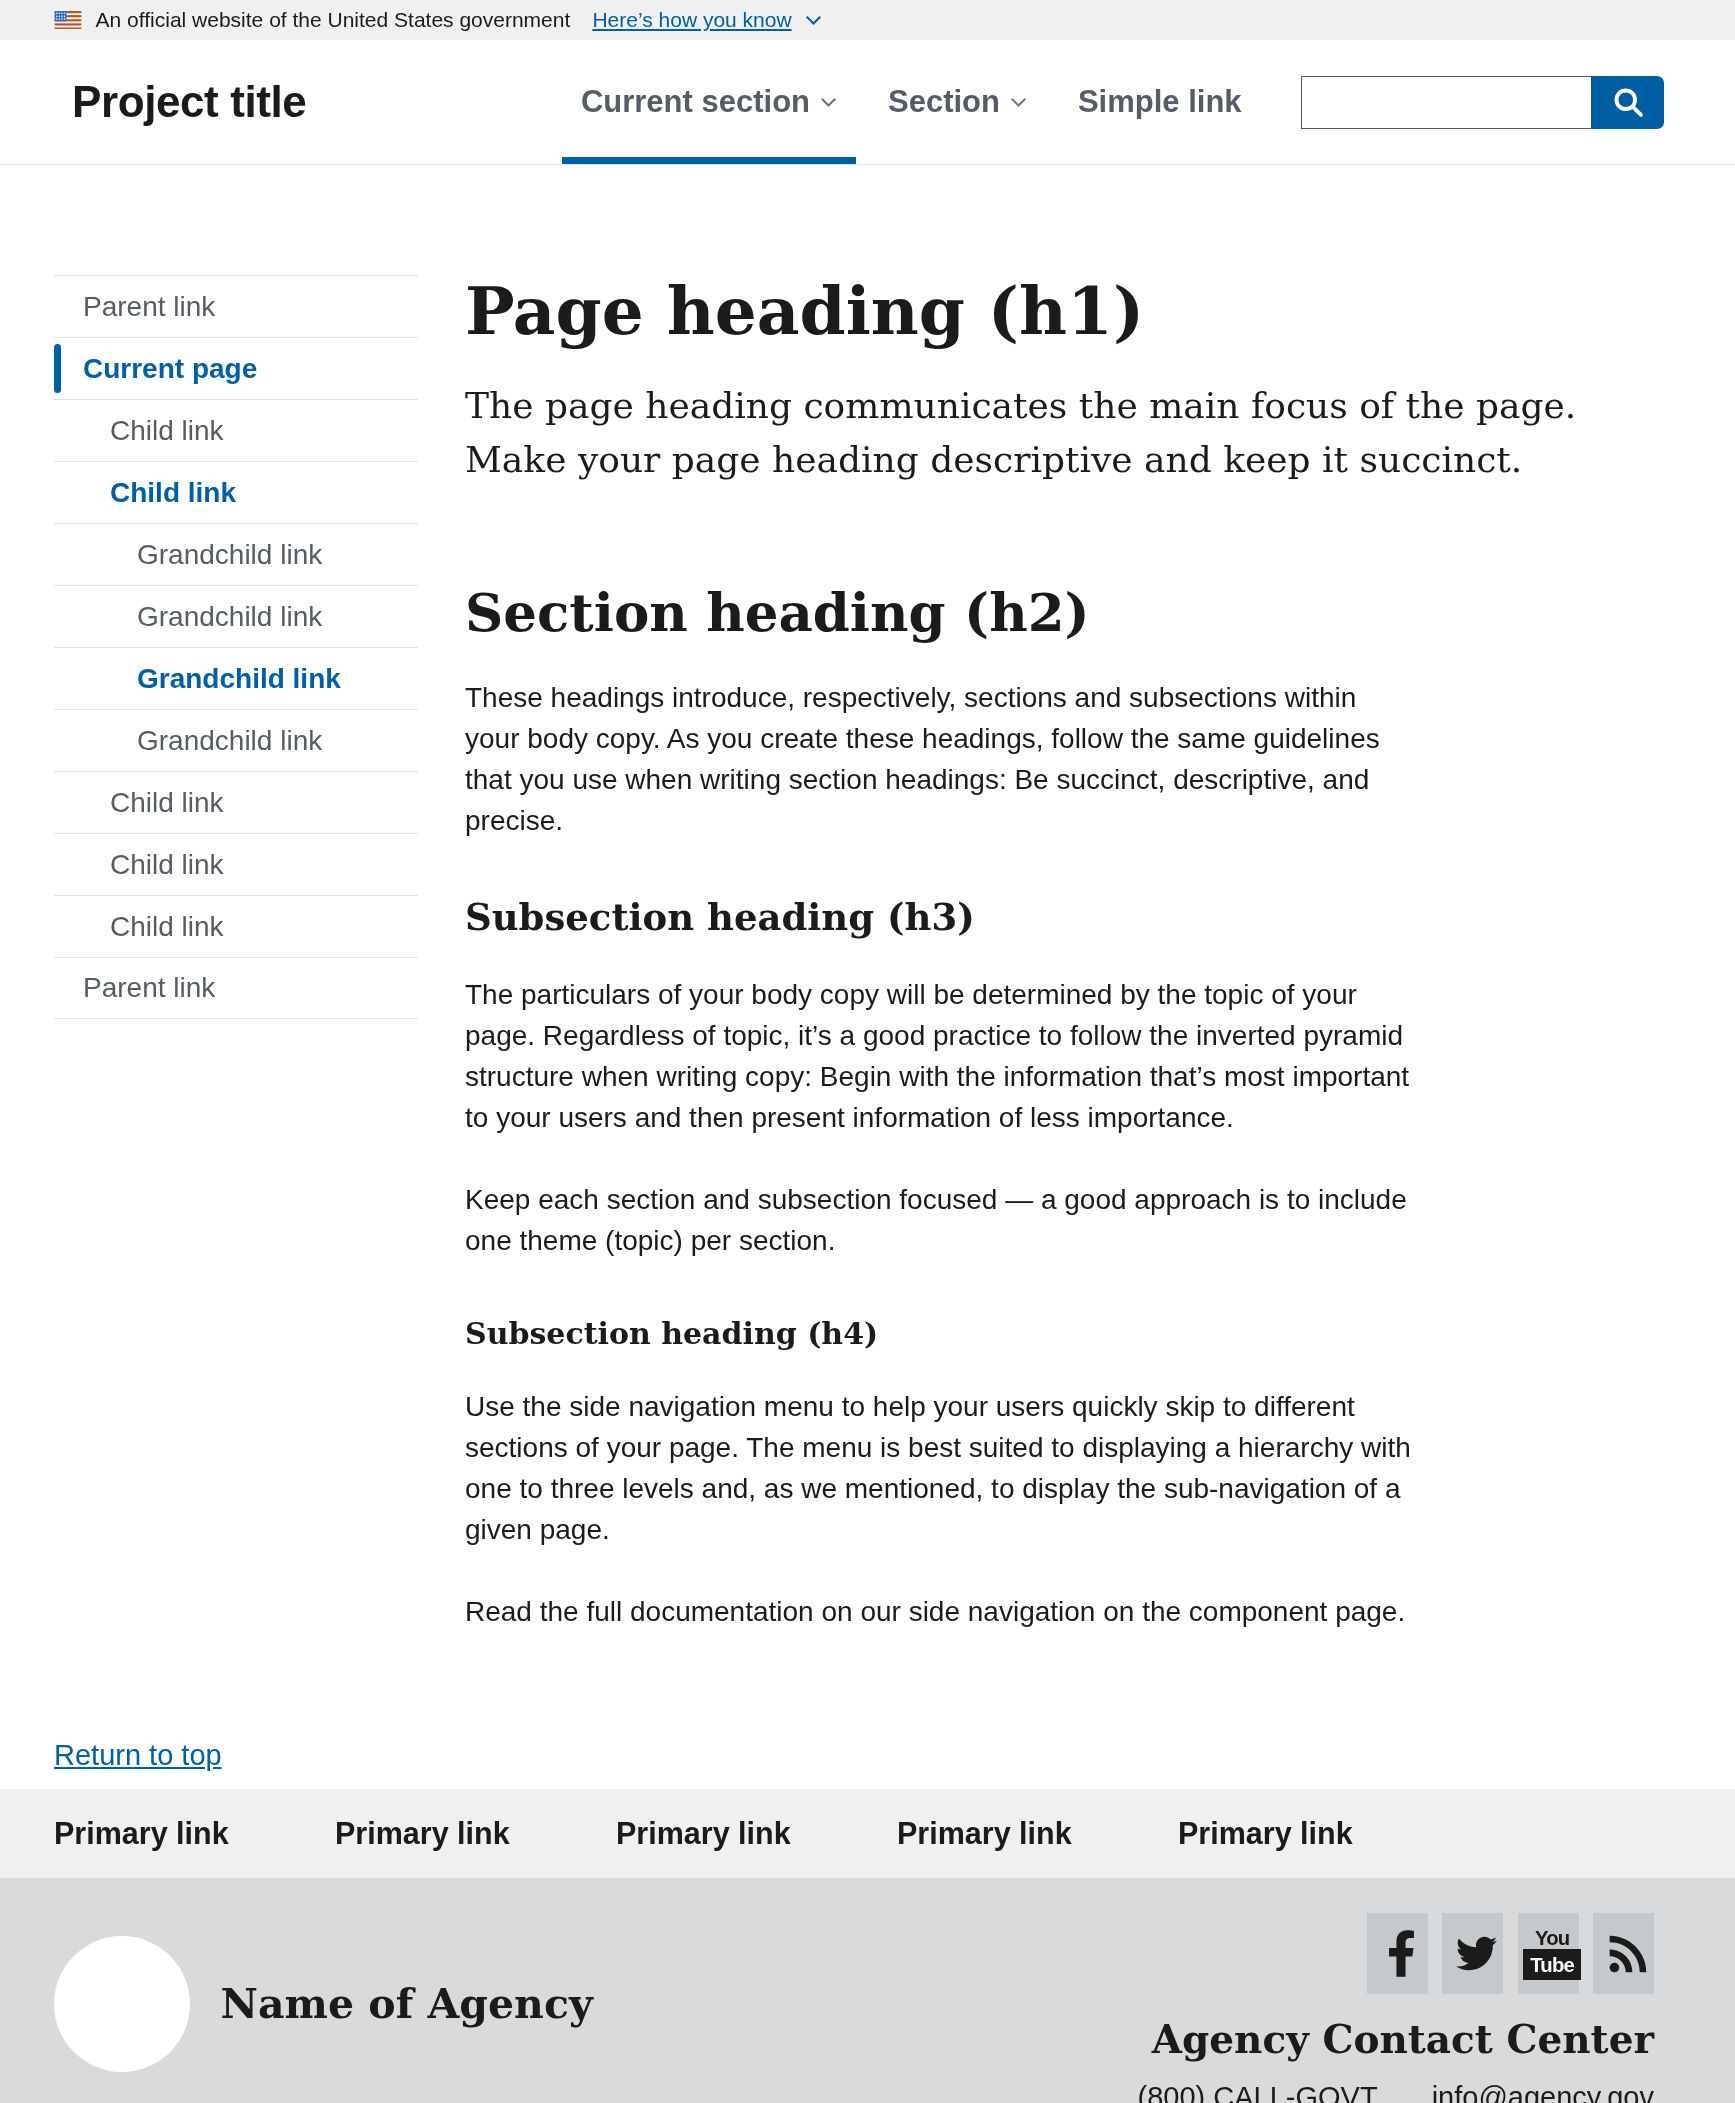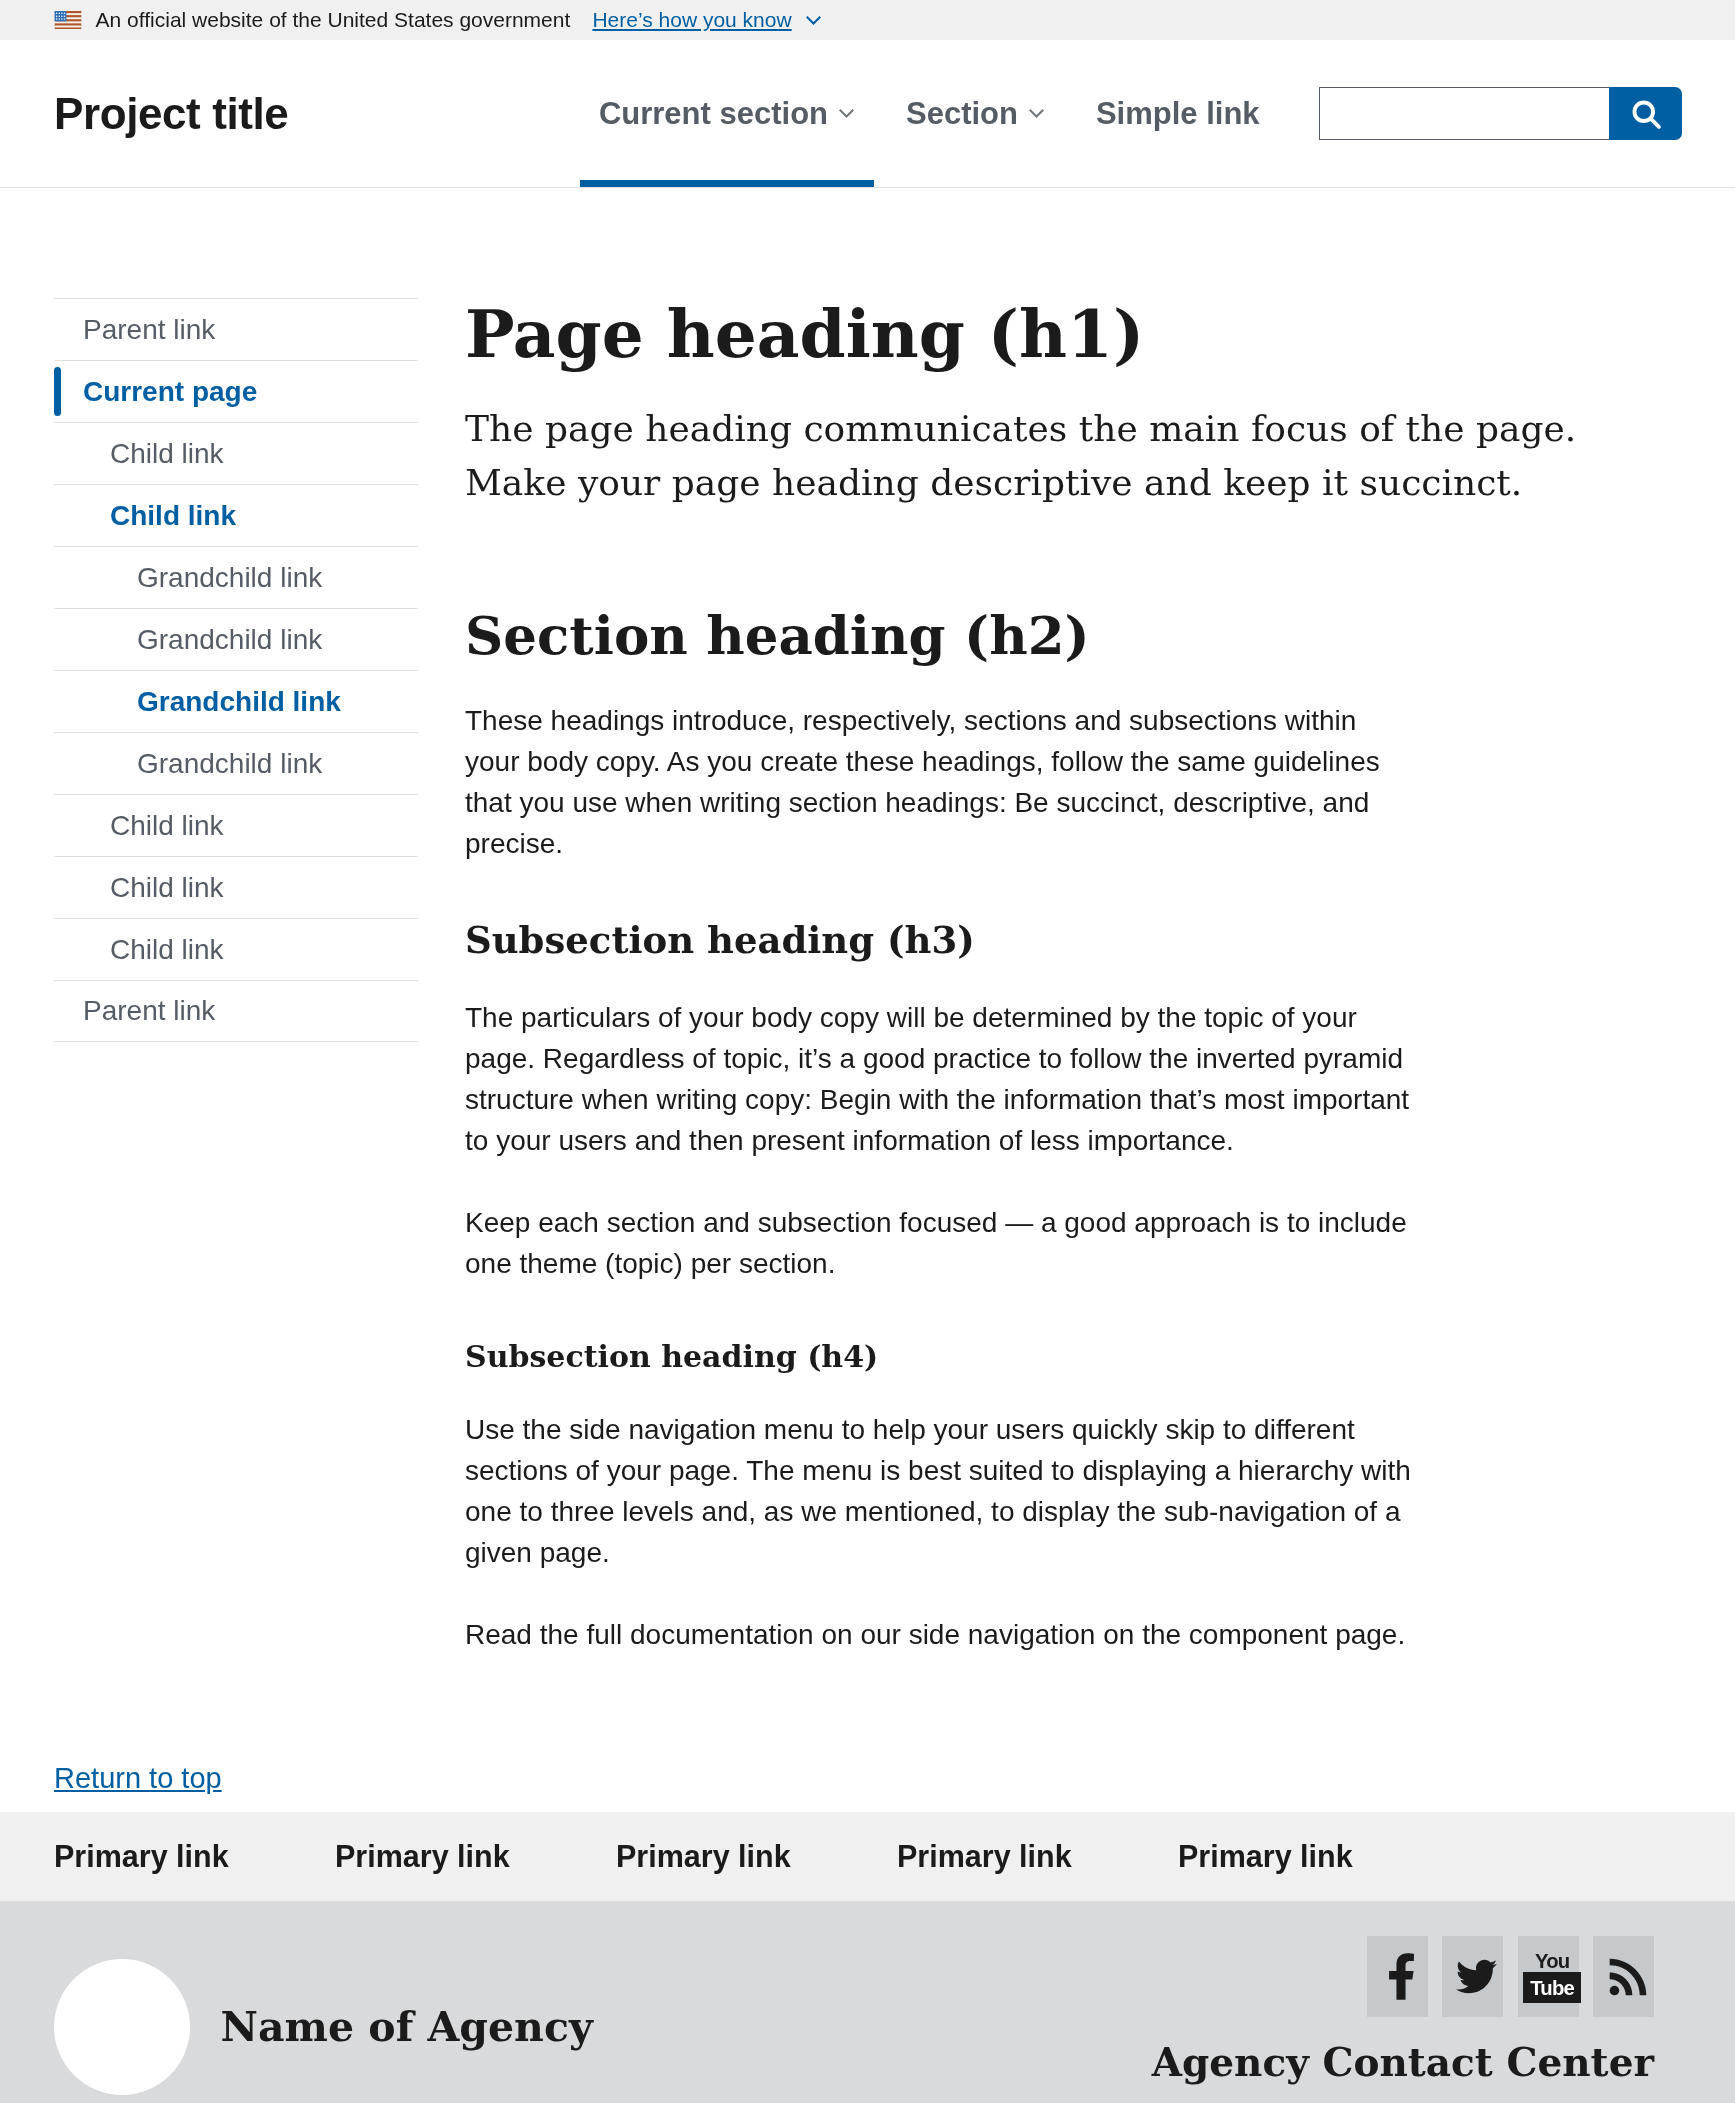--- a/index.html
+++ b/index.html
@@ -7,21 +7,21 @@
   body { height:2104px; overflow:hidden; }
 
   
   .gov-banner { height:40px; background:#f0f0f0; display:flex; align-items:center; padding:0 54px; gap:13.6px; font-size:21px; }
   .gov-banner .flag { width:28px; height:18.6px; flex:none; }
   .gov-banner .banner-text { color:#1b1b1b;text-align:right; }
   .gov-banner .banner-link { color:#005ea2; text-decoration:underline; margin-left:8.5px; cursor:pointer; }
   .chev { display:inline-block; vertical-align:middle; }
 
   
-  .site-header { height:148px; display:flex; align-items:center; padding:0 54px; border-bottom:1.7px solid #dfe1e2; background:#fff; }
+  .site-header { height:125px; display:flex; align-items:center; padding:0 72px; border-bottom:1.7px solid #dfe1e2; background:#fff; }
   .site-title { font-size:44px; font-weight:bold; color:#1b1b1b; letter-spacing:-0.4px; }
   .main-nav { margin-left:auto; display:flex; align-self:stretch; align-items:stretch; }
   .nav-item { position:relative; display:flex; align-items:center; gap:10.2px; padding:0 25.4px; font-size:31px; font-weight:bold; color:#565c65; cursor:pointer; }
   .nav-item.active::after { content:""; position:absolute; left:6.8px; right:6.8px; bottom:0; height:6.8px; background:#005ea2; }
   .search-form { display:flex; margin-left:34px; align-self:center; }
   .search-input { width:290px; height:53px; border:1.7px solid #565c65; border-right:none; background:#fff; font-size:25.4px; padding:0 13.6px; outline:none; }
   .search-btn { width:73px; height:53px; background:#005ea2; border:none; border-radius:0 6.8px 6.8px 0; display:flex; align-items:center; justify-content:center; cursor:pointer; }
 
   
   .content-row { display:flex; align-items:flex-start; padding:110px 54px 0 54px; }

